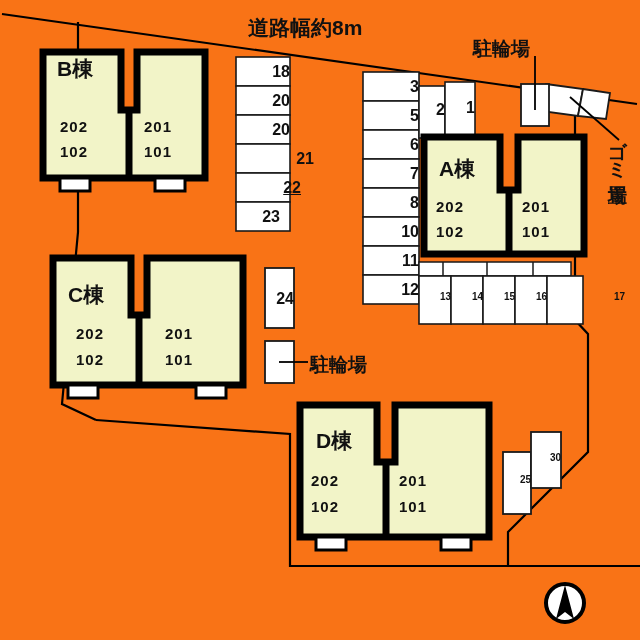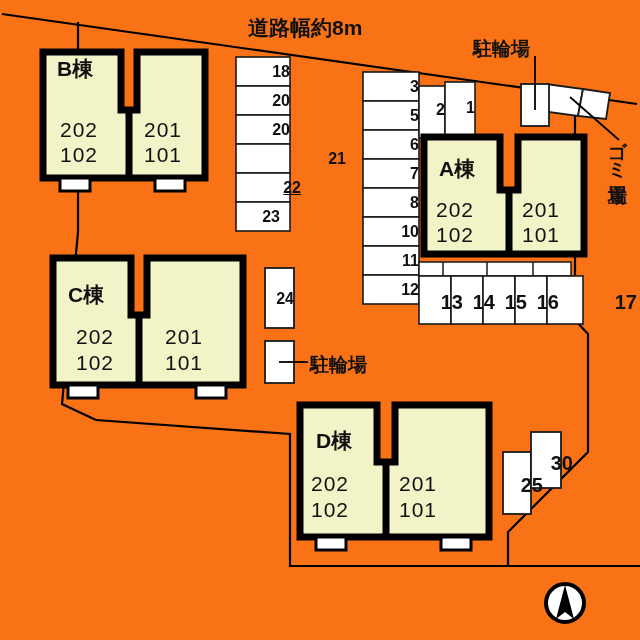--- a/index.html
+++ b/index.html
@@ -51,37 +51,36 @@
   }
   .bld-name {
     position: absolute;
     font-size: 21px;
     font-weight: bold;
     color: #111;
     white-space: nowrap;
   }
   .unit-num {
     position: absolute;
-    font-size: 21px;
-    font-weight: normal;
+    font-size: 15px;
+    font-weight: bold;
     color: #111;
     white-space: nowrap;
     letter-spacing: 1px;
   }
   .stall-num {
     position: absolute;
     font-size: 16px;
     font-weight: bold;
     color: #111;
     text-align: right;
     white-space: nowrap;
   }
   .stall-num.small {
-    font-size: 20px;
-    padding-left: 12px;
+    font-size: 10px;
   }
 </style>
 </head>
 <body>
 
 <div id="site-plan">
 
   <svg id="plan-svg" viewBox="0 0 640 640" xmlns="http://www.w3.org/2000/svg">
 
     <g>
@@ -226,21 +225,21 @@
 
   <div class="bld-name" style="left:316px; top:427px;">D棟</div>
   <div class="unit-num" style="left:311px; top:472px;">202</div>
   <div class="unit-num" style="left:311px; top:498px;">102</div>
   <div class="unit-num" style="left:399px; top:472px;">201</div>
   <div class="unit-num" style="left:399px; top:498px;">101</div>
 
   <div class="stall-num" style="left:236px; top:63px; width:54px;">18</div>
   <div class="stall-num" style="left:236px; top:92px; width:54px;">20</div>
   <div class="stall-num" style="left:236px; top:121px; width:54px;">20</div>
-  <div class="stall-num" style="left:236px; top:150px; width:78px;margin-left:32px;">21</div>
+  <div class="stall-num" style="left:236px; top:150px; width:78px;">21</div>
   <div class="stall-num" style="left:236px; top:179px; width:65px;text-decoration:underline;">22</div>
   <div class="stall-num" style="left:236px; top:208px; width:44px;">23</div>
 
   <div class="stall-num" style="left:363px; top:78px; width:56px;">3</div>
   <div class="stall-num" style="left:363px; top:107px; width:56px;">5</div>
   <div class="stall-num" style="left:363px; top:136px; width:56px;">6</div>
   <div class="stall-num" style="left:363px; top:165px; width:56px;">7</div>
   <div class="stall-num" style="left:363px; top:194px; width:56px;">8</div>
   <div class="stall-num" style="left:363px; top:223px; width:56px;">10</div>
   <div class="stall-num" style="left:363px; top:252px; width:56px;">11</div>

